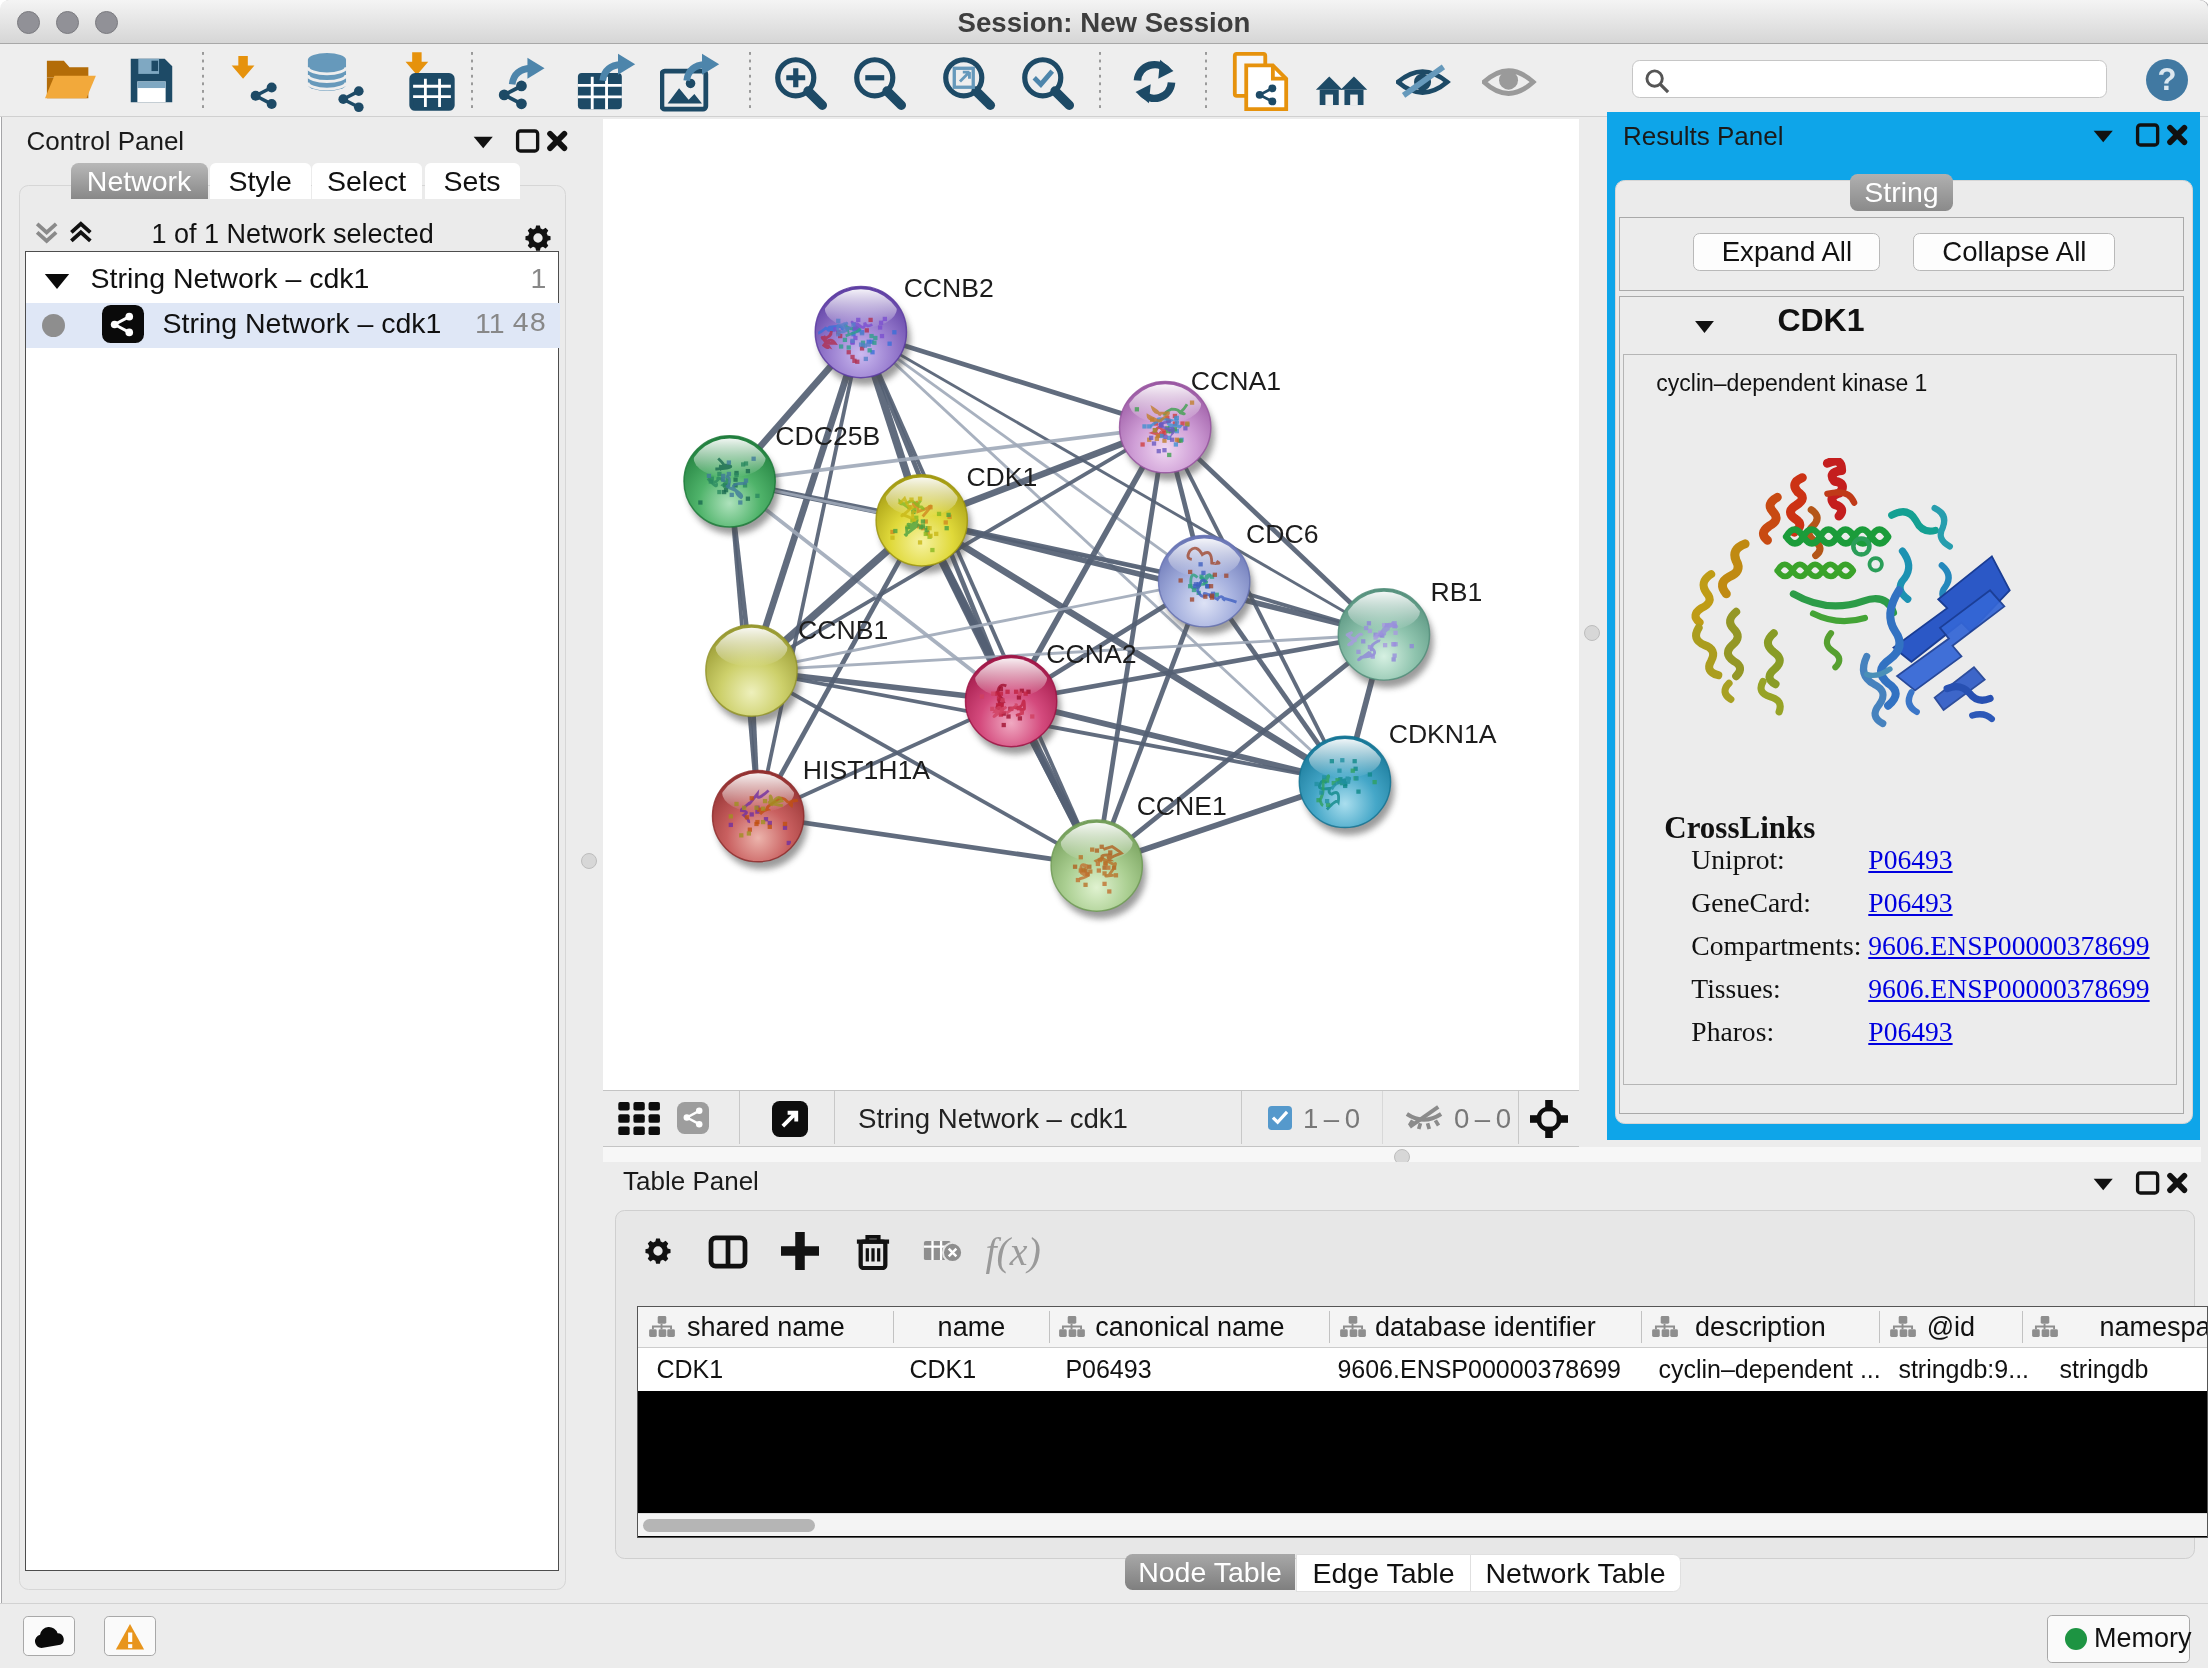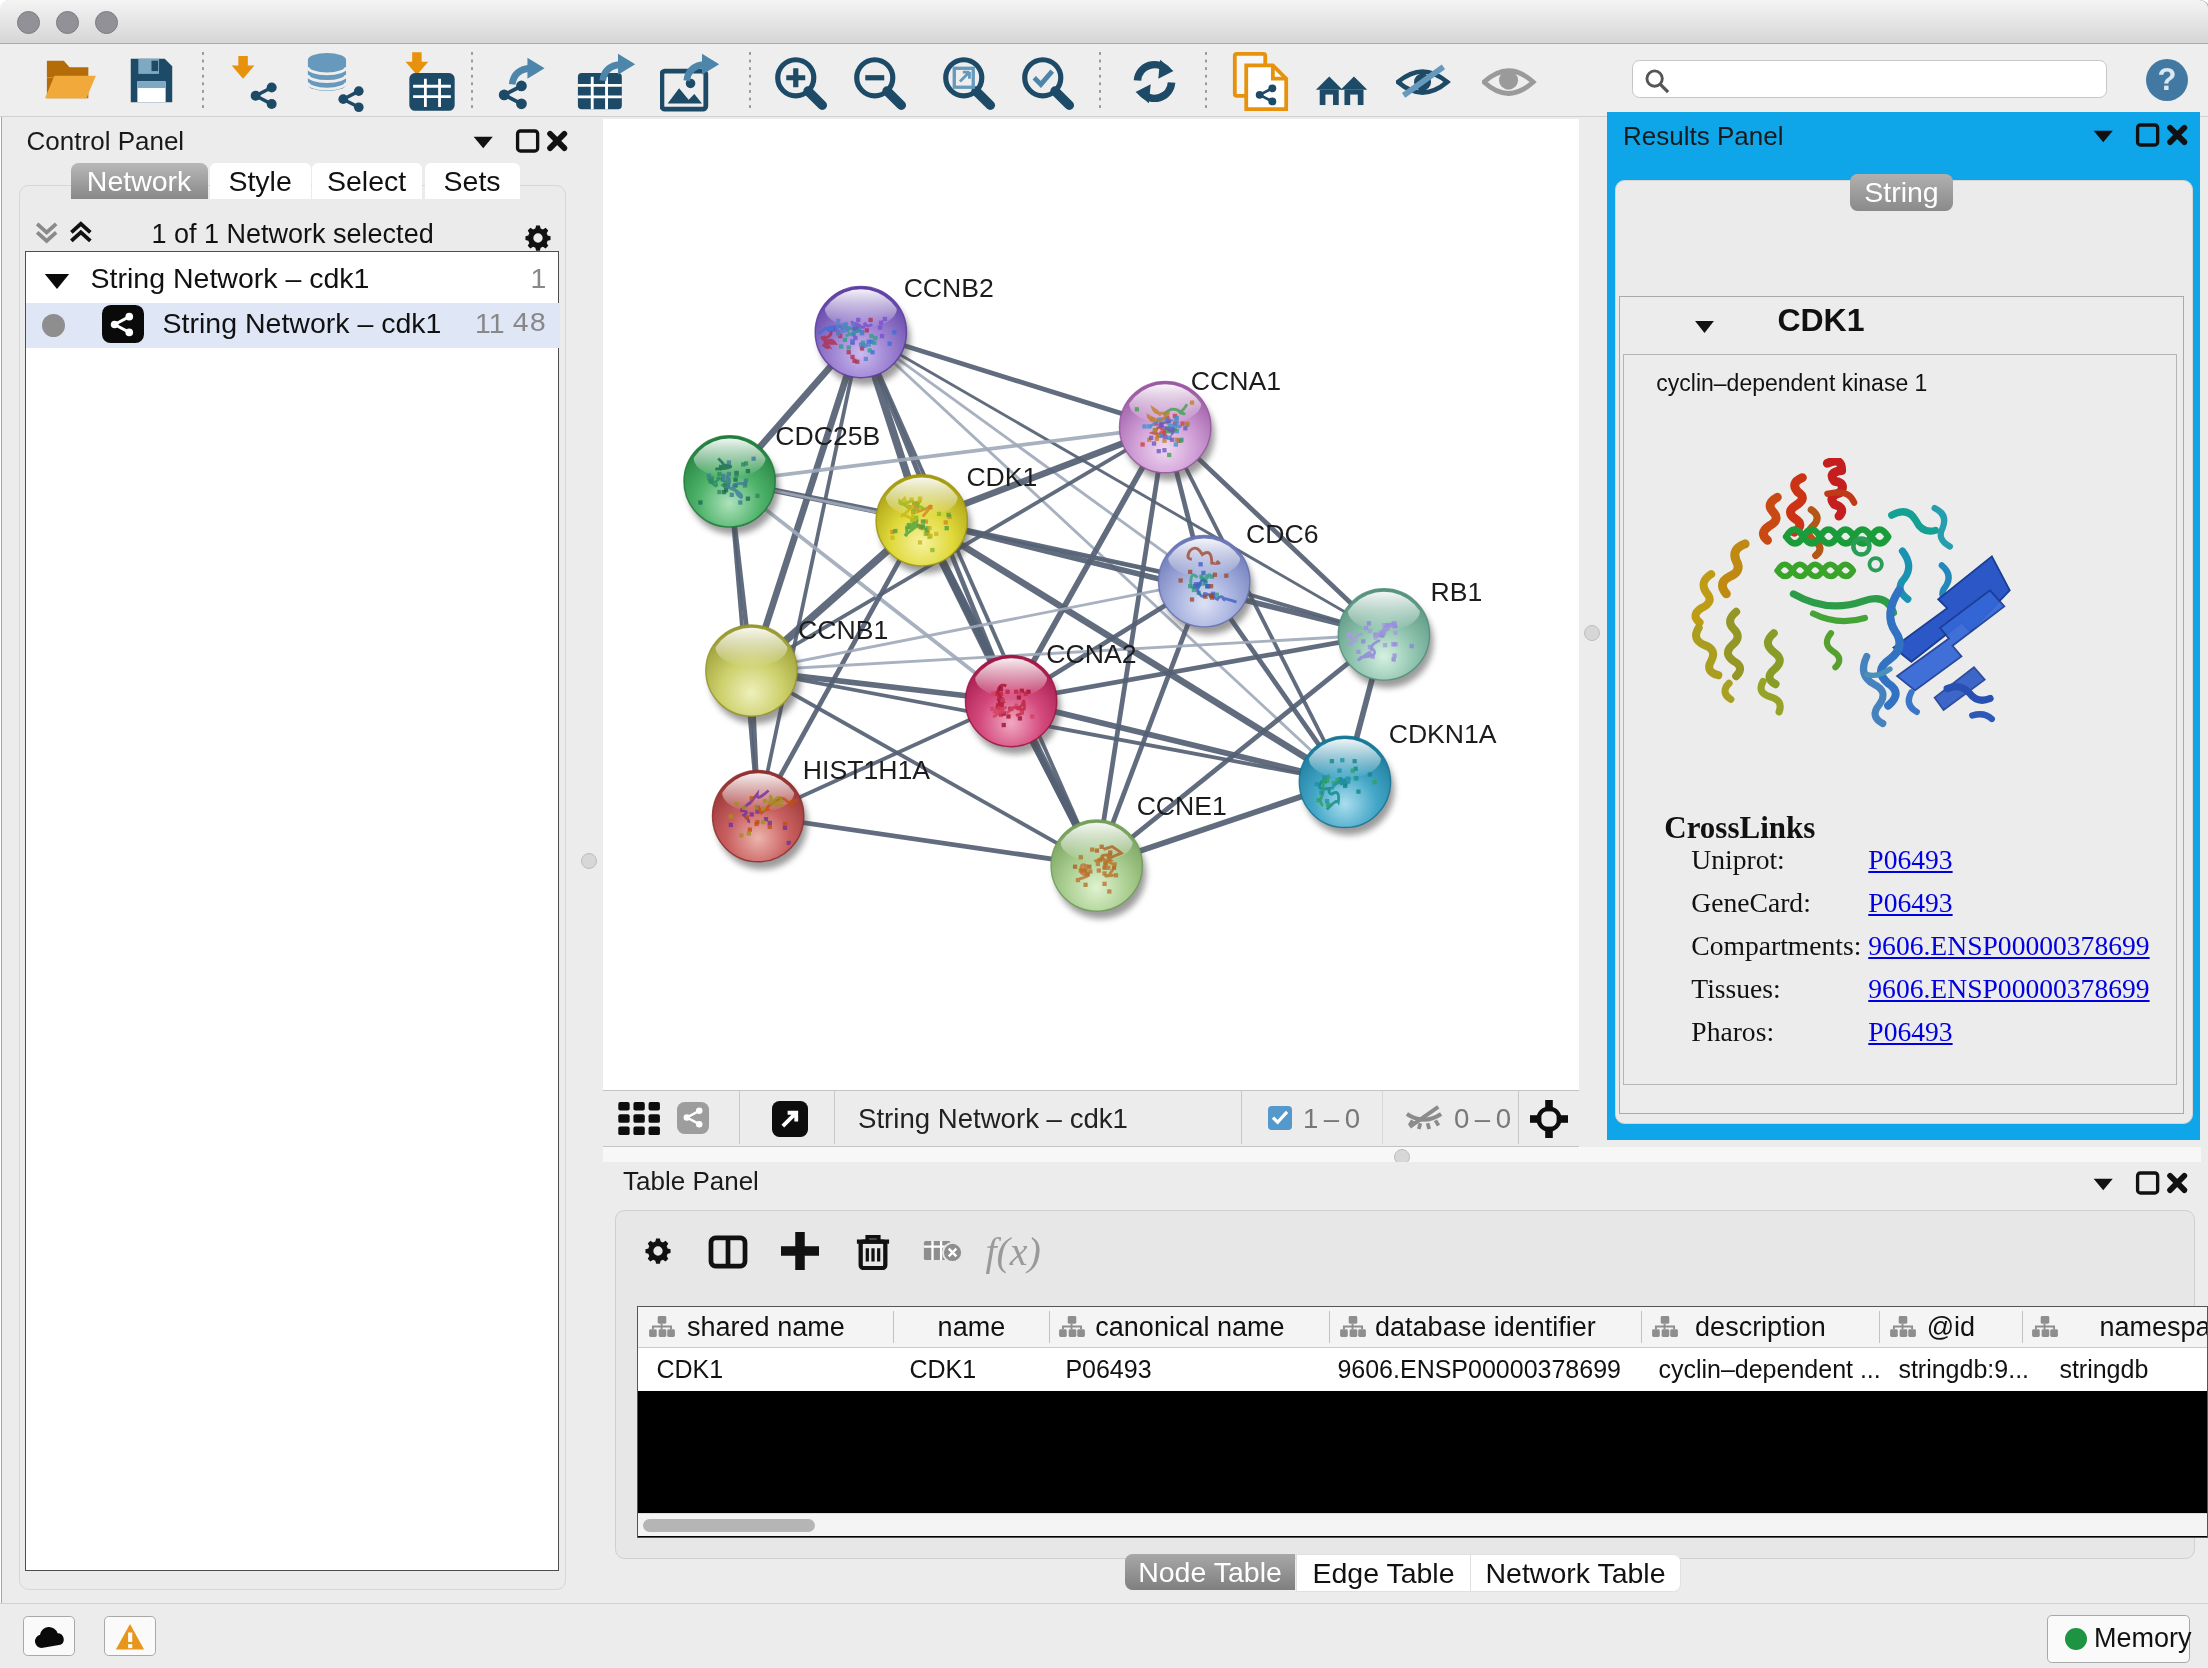--- a/index.html
+++ b/index.html
@@ -11,20 +11,21 @@
 </head>
 <body style="background:#ffffff;">
 <div class="abs" style="left:0;top:0;width:2208px;height:1668px;background:#ffffff;"></div>
 <div class="abs" style="left:1px;top:0;width:2206px;height:1667px;background:#ececec;border:1px solid #a5a5a8;border-bottom:none;border-radius:8.6px 8.6px 0 0;"></div>
 
 <div class="abs" style="left:0;top:0;width:2208px;height:43px;
   background:linear-gradient(#f4f4f4,#d6d6d6);border-bottom:1px solid #a8a8a8;border-radius:8.6px 8.6px 0 0;">
   <div class="abs" style="left:17px;top:11.4px;width:21px;height:21px;border-radius:50%;background:#919197;border:1px solid #7b7b80;"></div>
   <div class="abs" style="left:56px;top:11.4px;width:21px;height:21px;border-radius:50%;background:#919197;border:1px solid #7b7b80;"></div>
   <div class="abs" style="left:95px;top:11.4px;width:21px;height:21px;border-radius:50%;background:#919197;border:1px solid #7b7b80;"></div>
+  <div class="abs" style="left:0;top:6.7px;width:2208px;text-align:center;font-size:27.6px;font-weight:bold;color:#3e3e3e;">Session: New Session</div>
 </div>
 
 <div id="toolbar" class="abs" style="left:0;top:44px;width:2208px;height:72px;background:#eeeeee;border-bottom:1px solid #d0d0d0;">
     <svg style="position:absolute;left:43px;top:11.4px;" width="53" height="49" viewBox="0 0 56 52">
       <path d="M4 6 L22 6 L28 13 L48 13 L48 24 L4 24 Z" fill="#b36c08"></path>
       <path d="M4 24 L48 24 L48 46 L4 46 Z" fill="#b36c08"></path>
       <path d="M12 22 L56 22 L46 46 L2 46 Z" fill="#f2a93b"></path>
     </svg>
     <svg style="position:absolute;left:127px;top:10.5px;" width="49" height="51" viewBox="0 0 52 54">
       <path d="M4 4 L40 4 L48 12 L48 50 L4 50 Z" fill="#1d4a66"></path>
@@ -839,20 +840,24 @@
 <div id="resultspanel" class="abs" style="left:1607px;top:112px;width:593px;height:1028px;background:#0ea5e9;">
   <div class="abs panel-title" style="left:16px;top:8.6px;">Results Panel</div>
   <svg class="abs" style="left:480px;top:9.5px;" width="105" height="25" viewBox="0 0 110 26">
     <path d="M7 9 L27 9 L17 21 Z" fill="#111"></path>
     <rect x="53" y="3" width="21" height="21" rx="3" fill="none" stroke="#111" stroke-width="3.5"></rect>
     <path d="M87 6 L102 21 M102 6 L87 21" stroke="#111" stroke-width="6" stroke-linecap="round"></path>
   </svg>
   <div class="abs" style="left:243px;top:46px;width:103px;height:37px;background:linear-gradient(#b0b0b0,#8a8a8a);border-radius:7.6px;color:#fff;font-size:28.5px;text-align:center;line-height:37px;z-index:3;margin-top:16px;">String</div>
   <div class="abs" style="left:7.6px;top:68px;width:576px;height:942px;background:#ebebeb;border:1px solid #d6d6d6;border-radius:9.5px;"></div>
 
+  <div class="abs" style="left:12.4px;top:105px;width:563px;height:72px;background:#ececec;border:1px solid #a9a9a9;">
+    <div class="abs" style="left:73px;top:15px;width:185px;height:36px;background:#fdfdfd;border:1px solid #b9b9b9;border-radius:6.7px;text-align:center;font-size:27.6px;line-height:36px;color:#111;">Expand All</div>
+    <div class="abs" style="left:293px;top:15px;width:200px;height:36px;background:#fdfdfd;border:1px solid #b9b9b9;border-radius:6.7px;text-align:center;font-size:27.6px;line-height:36px;color:#111;">Collapse All</div>
+  </div>
 
   <div class="abs" style="left:12.4px;top:184px;width:563px;height:816px;background:#ececec;border:1px solid #a9a9a9;">
     <svg class="abs" style="left:73px;top:22px;" width="23" height="16" viewBox="0 0 24 17">
         <path d="M2 2 L22 2 L12 15 Z" fill="#111"></path>
       </svg>
     <div class="abs" style="left:157px;top:4.8px;font-size:32px;font-weight:bold;color:#111;">CDK1</div>
 
     <div class="abs" style="left:2.9px;top:57px;width:552px;height:729px;background:#ececec;border:1px solid #b5b5b5;">
       <div class="abs" style="left:32px;top:15px;font-size:23px;color:#111;">cyclin–dependent kinase 1</div>
       <svg id="proteinimg" class="abs" style="left:49px;top:103px;" width="357" height="295" viewBox="0 0 390 330">

